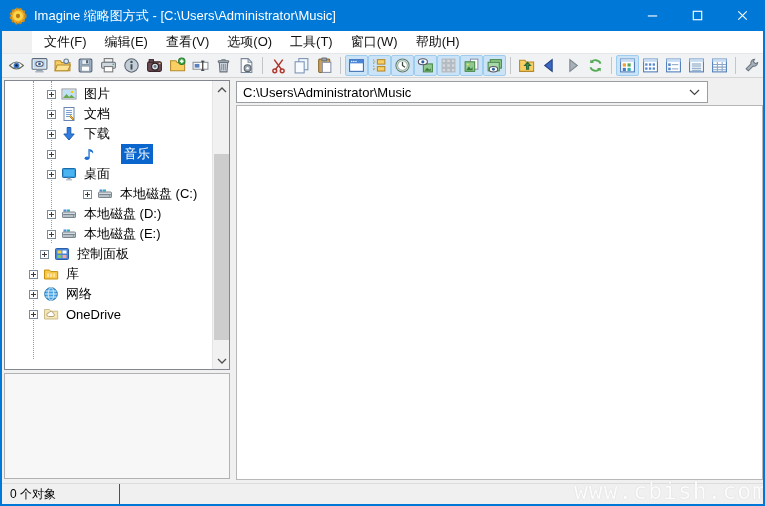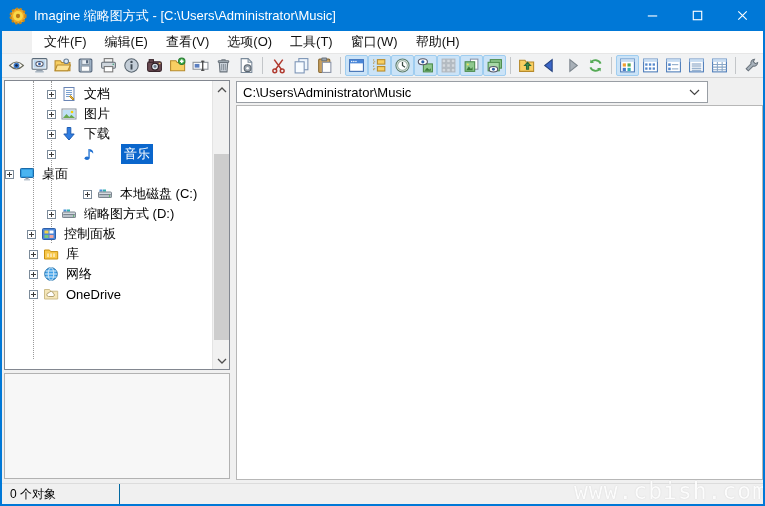--- a/index.html
+++ b/index.html
@@ -446,62 +446,62 @@
     </div>
 
   <div class="tree-panel">
     <div class="tree-view">
       <div class="guide" style="left:28px; top:0; height:278px;"></div>
       <div class="guide" style="left:46px; top:0; height:162px;"></div>
     <div class="tree-row" style="padding-left: 42px;">
           <span class="expander"></span>
           <span class="tree-ico">
             <svg width="16" height="16" viewBox="0 0 16 16">
+              <rect x="1" y="3" width="14" height="10" fill="#fff" stroke="#8a93a0"></rect>
+              <rect x="2" y="4" width="12" height="8" fill="#bfe0f5"></rect>
+              <path d="M2 12l3.5-4 2.8 3 2-2.3 3.7 3.3z" fill="#6aa84f"></path>
+              <circle cx="11" cy="6" r="1.3" fill="#f7d000"></circle>
+            </svg>
+          </span>
+          <span class="tree-label">图片</span>
+        </div>
+        <div class="tree-row" style="padding-left: 42px;">
+          <span class="expander"></span>
+          <span class="tree-ico">
+            <svg width="16" height="16" viewBox="0 0 16 16">
               <rect x="3" y="1.5" width="10" height="13" fill="#fdfdfd" stroke="#6a85b5"></rect>
               <g stroke="#7aa0d0" fill="none">
                 <path d="M5 4.5h6M5 6.5h6M5 8.5h6M5 10.5h4"></path>
               </g>
               <path d="M9.5 9.5l3.5 3.5-1 1-3.5-3.5z" fill="#e8b84a" stroke="#b88a20"></path>
             </svg>
           </span>
           <span class="tree-label">文档</span>
         </div>
         <div class="tree-row" style="padding-left: 42px;">
           <span class="expander"></span>
           <span class="tree-ico">
             <svg width="16" height="16" viewBox="0 0 16 16">
-              <rect x="1" y="3" width="14" height="10" fill="#fff" stroke="#8a93a0"></rect>
-              <rect x="2" y="4" width="12" height="8" fill="#bfe0f5"></rect>
-              <path d="M2 12l3.5-4 2.8 3 2-2.3 3.7 3.3z" fill="#6aa84f"></path>
-              <circle cx="11" cy="6" r="1.3" fill="#f7d000"></circle>
-            </svg>
-          </span>
-          <span class="tree-label">图片</span>
-        </div>
-        <div class="tree-row" style="padding-left: 42px;">
-          <span class="expander"></span>
-          <span class="tree-ico">
-            <svg width="16" height="16" viewBox="0 0 16 16">
               <path d="M6.2 1.5h3.6V8h3.4L8 14 2.8 8h3.4Z" fill="#2f7de1" stroke="#1d5bb0"></path>
             </svg>
           </span>
           <span class="tree-label">下载</span>
         </div>
         <div class="tree-row" style="padding-left: 42px; gap: 20px;">
           <span class="expander"></span>
           <span class="tree-ico">
             <svg width="16" height="16" viewBox="0 0 16 16">
               <ellipse cx="6" cy="12.2" rx="2.4" ry="1.8" fill="#1f6fd0"></ellipse>
               <rect x="7.4" y="3" width="1.3" height="9" fill="#1f6fd0"></rect>
               <path d="M8.7 3c2.8 0.8 4 2.4 3.4 4.8-0.3-1.5-1.6-2.3-3.4-2.4Z" fill="#1f6fd0"></path>
             </svg>
           </span>
           <span class="tree-label selected">音乐</span>
         </div>
-        <div class="tree-row" style="">
+        <div class="tree-row" style="padding-left: 42px;">
           <span class="expander"></span>
           <span class="tree-ico">
             <svg width="16" height="16" viewBox="0 0 16 16">
               <rect x="1.5" y="2.5" width="13" height="9" rx="0.8" fill="#2f9ae0" stroke="#1a6aa8"></rect>
               <rect x="2.8" y="3.8" width="10.4" height="6.4" fill="#4ab4f0"></rect>
               <rect x="6.5" y="11.5" width="3" height="1.6" fill="#8a97a4"></rect>
               <rect x="5" y="13.2" width="6" height="1.2" fill="#aab6c2"></rect>
             </svg>
           </span>
           <span class="tree-label">桌面</span>
@@ -523,23 +523,36 @@
           <span class="expander"></span>
           <span class="tree-ico">
             <svg width="16" height="16" viewBox="0 0 16 16">
               <rect x="2.5" y="3.5" width="3" height="2.2" fill="#4a90d9"></rect>
               <rect x="6" y="3.5" width="3" height="2.2" fill="#30b0b0"></rect>
               <rect x="1.5" y="6" width="13" height="5.5" rx="1" fill="#d4dae0" stroke="#7a848e"></rect>
               <rect x="1.5" y="8.5" width="13" height="3" rx="1" fill="#b8c0c8" stroke="#7a848e"></rect>
               <circle cx="12.6" cy="10" r="0.7" fill="#3fae49"></circle>
             </svg>
           </span>
-          <span class="tree-label">缩略图方式 (D:)</span>
-        </div>
-        <div class="tree-row" style="padding-left: 22px;">
+          <span class="tree-label">本地磁盘 (D:)</span>
+        </div>
+        <div class="tree-row" style="padding-left: 42px;">
+          <span class="expander"></span>
+          <span class="tree-ico">
+            <svg width="16" height="16" viewBox="0 0 16 16">
+              <rect x="2.5" y="3.5" width="3" height="2.2" fill="#4a90d9"></rect>
+              <rect x="6" y="3.5" width="3" height="2.2" fill="#30b0b0"></rect>
+              <rect x="1.5" y="6" width="13" height="5.5" rx="1" fill="#d4dae0" stroke="#7a848e"></rect>
+              <rect x="1.5" y="8.5" width="13" height="3" rx="1" fill="#b8c0c8" stroke="#7a848e"></rect>
+              <circle cx="12.6" cy="10" r="0.7" fill="#3fae49"></circle>
+            </svg>
+          </span>
+          <span class="tree-label">本地磁盘 (E:)</span>
+        </div>
+        <div class="tree-row" style="padding-left: 35px;">
           <span class="expander"></span>
           <span class="tree-ico">
             <svg width="16" height="16" viewBox="0 0 16 16">
               <rect x="1.5" y="2.5" width="13" height="11" rx="1" fill="#4a86d8" stroke="#2d5fa8"></rect>
               <rect x="3.5" y="4.5" width="4" height="3" fill="#f2d24a"></rect>
               <rect x="8.5" y="4.5" width="4" height="3" fill="#fff"></rect>
               <rect x="3.5" y="9" width="4" height="3" fill="#7ac87a"></rect>
               <rect x="8.5" y="9" width="4" height="3" fill="#f0a8a0"></rect>
             </svg>
           </span>

